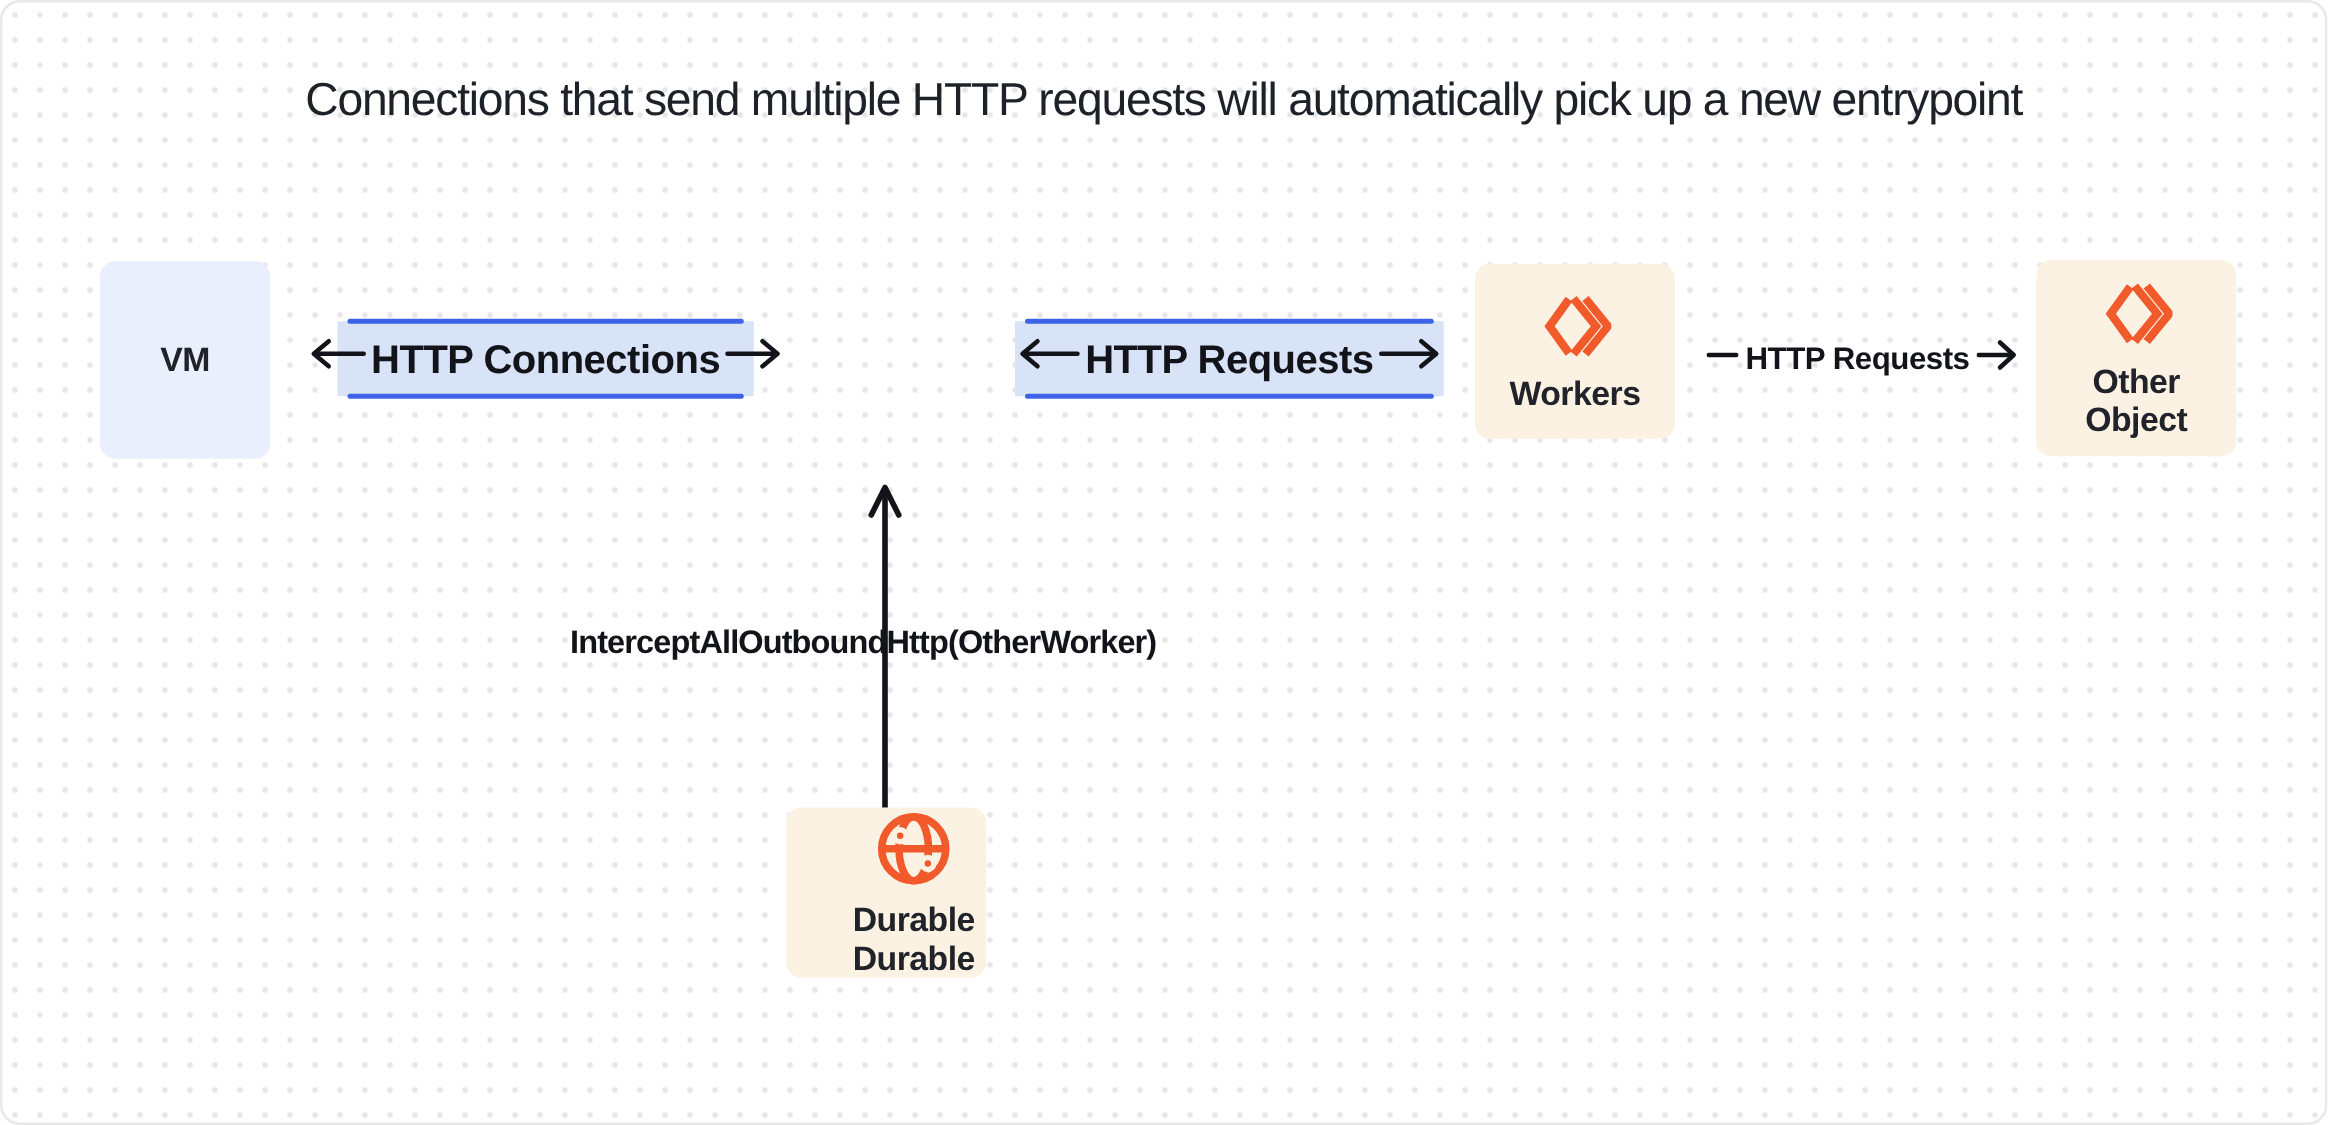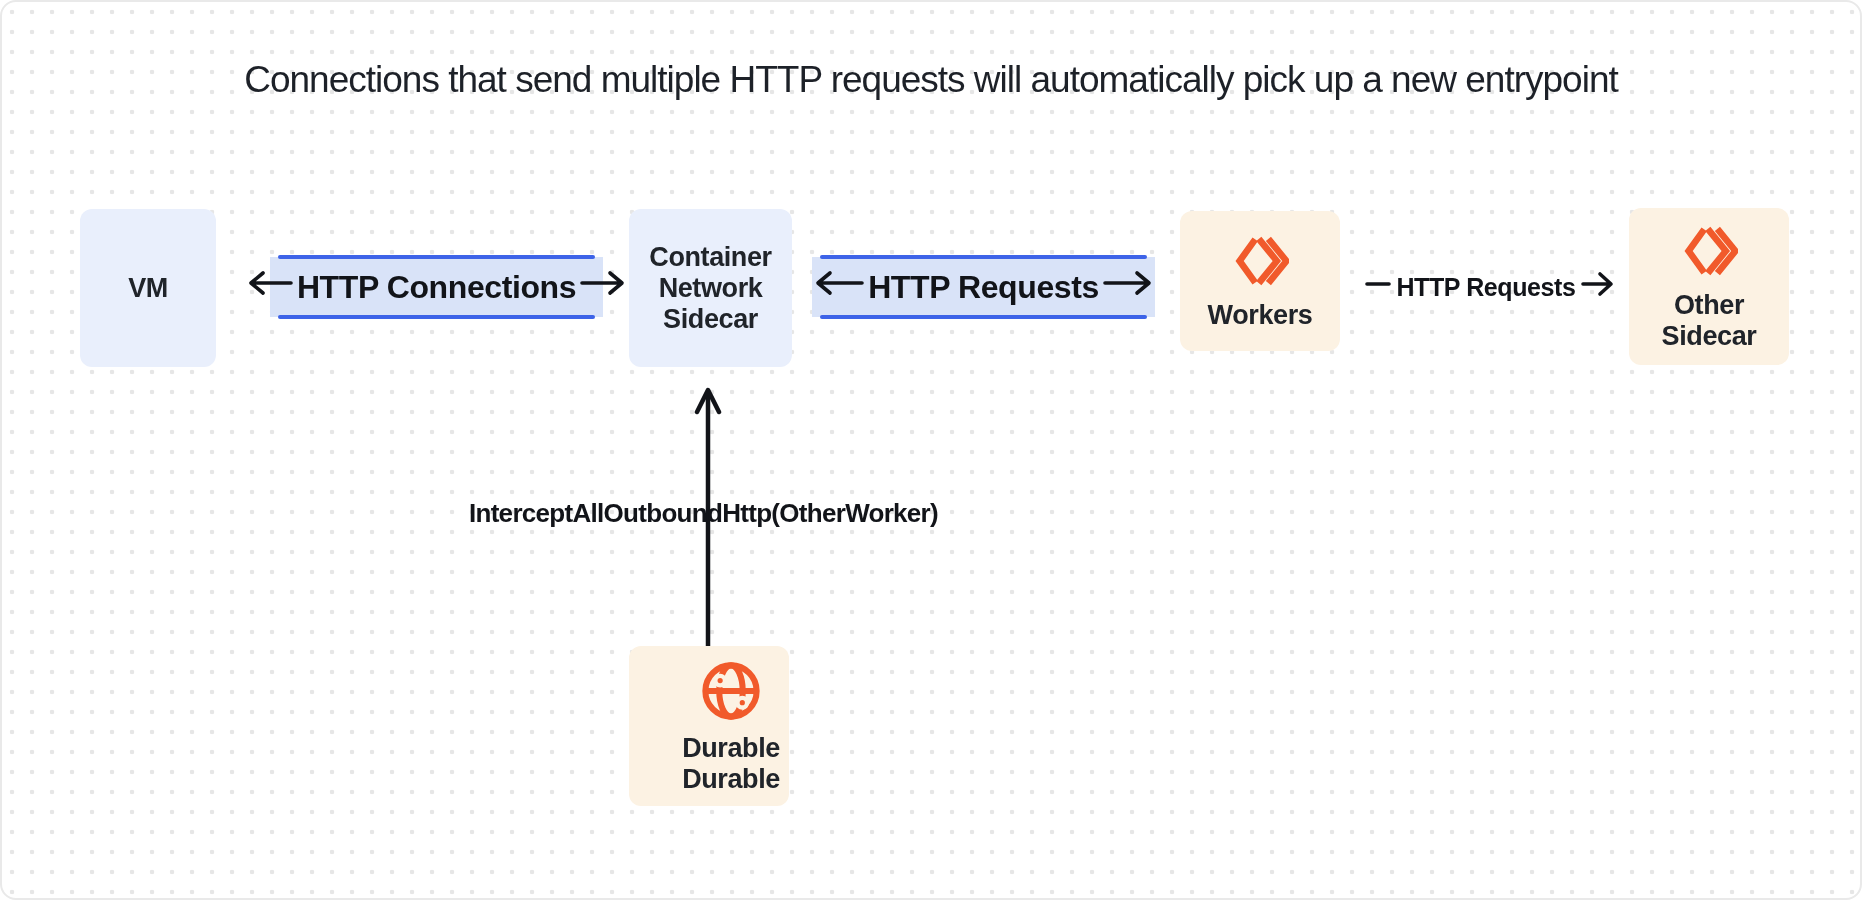--- a/index.html
+++ b/index.html
@@ -28,21 +28,21 @@
     text-align:center;
     color:#20242A;font-weight:700;
   }
   .node .label{font-size:27px;letter-spacing:-0.4px;line-height:31px;}
   .node-blue{background:var(--blue-box-fill,#E9EFFC);}
   .node-cream{background:var(--cream-box-fill,#FCF2E3);}
   #node-vm{left:78px;top:207px;width:136px;height:158px;}
   #node-sidecar{left:627px;top:207px;width:163px;height:158px;}
   #node-workers{left:1178px;top:209px;width:160px;height:140px;}
   #node-other-worker{left:1627px;top:206px;width:160px;height:157px;}
-  #node-durable{left:627px;top:644px;width:160px;height:160px;padding-left:44px;}
+  #node-durable{left:627px;top:644px;width:160px;height:136px;padding-left:44px;}
   .logo{color:var(--brand-orange,#F15A2B);line-height:0;margin-bottom:9px;}
   .logo svg{display:block;}
   
   .bar{position:absolute;height:64px;}
   #bar-connections{left:268px;top:253px;width:333px;}
   #bar-requests{left:810px;top:253px;width:343px;}
   .bar .fill{position:absolute;left:0;right:0;top:2px;bottom:2px;background:var(--bar-fill,#D9E3F8);}
   .bar .line{position:absolute;left:8px;right:8px;height:4px;border-radius:2px;background:var(--accent-blue-line,#3D63E8);}
   .bar .line.top{top:0;}
   .bar .line.bottom{bottom:0;}
@@ -57,21 +57,21 @@
   .plain-connector{
     position:absolute;left:1358px;top:270px;width:262px;height:30px;
     display:flex;align-items:center;justify-content:center;gap:5px;
     font-size:25px;font-weight:700;letter-spacing:-0.4px;color:#121419;
     white-space:nowrap;
   }
   
   .up-arrow{position:absolute;left:692px;top:384px;}
   .intercept-label{
     position:absolute;left:454px;top:496px;width:482px;
-    text-align:right;
+    text-align:left;
     font-size:26px;font-weight:700;letter-spacing:-0.7px;color:#121419;
     white-space:nowrap;
   }
   .arrow-stroke{stroke:#121419;stroke-width:3.6;fill:none;stroke-linecap:round;stroke-linejoin:round;}
 </style>
 </head>
 <body>
 
 <div class="canvas">
 
@@ -93,25 +93,20 @@
       </span>
       <span>HTTP Connections</span>
       <span>
         <svg width="48" height="30" viewBox="0 0 48 30">
             <path class="arrow-stroke" d="M2,15 L41,15 M30,5 L42,15 L30,25"></path>
           </svg>
       </span>
     </div>
   </div>
 
-  <div class="node node-blue" id="node-sidecar">
-    <div class="label">Container</div>
-    <div class="label">Network</div>
-    <div class="label">Sidecar</div>
-  </div>
 
   <div class="bar" id="bar-requests">
     <div class="fill"></div>
     <div class="line top"></div>
     <div class="line bottom"></div>
     <div class="content">
       <span>
         <svg width="52" height="30" viewBox="0 0 52 30">
             <path class="arrow-stroke" d="M50,15 L7,15 M18,5 L6,15 L18,25"></path>
           </svg>
@@ -152,21 +147,21 @@
 
   <div class="node node-cream" id="node-other-worker">
     <span class="logo">
       <svg width="58" height="60" viewBox="0 0 96 100">
         <path d="M40,14 L14,50 L40,86" fill="none" stroke="currentColor" stroke-width="11"></path>
         <path d="M46,13 L76,50 L46,87" fill="none" stroke="currentColor" stroke-width="11"></path>
         <path d="M62,13 L92,50 L62,87" fill="none" stroke="currentColor" stroke-width="11"></path>
       </svg>
     </span>
     <div class="label">Other</div>
-    <div class="label">Sidecar</div>
+    <div class="label">Object</div>
   </div>
 
   <div class="up-arrow">
     <svg width="28" height="262" viewBox="0 0 28 262">
       <path d="M14,10 L14,260" fill="none" stroke="#121419" stroke-width="4.5" stroke-linecap="round"></path>
       <path d="M3,26 L14,4 L25,26" fill="none" stroke="#121419" stroke-width="4.5" stroke-linecap="round" stroke-linejoin="round"></path>
     </svg>
   </div>
   <div class="intercept-label">InterceptAllOutboundHttp(OtherWorker)</div>
 

